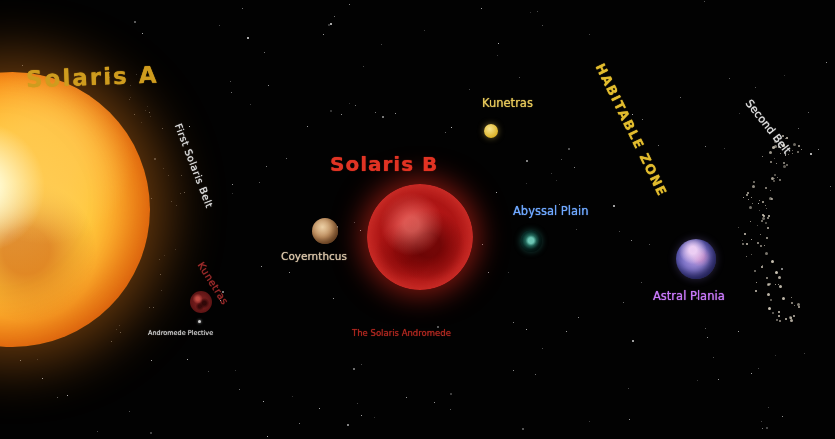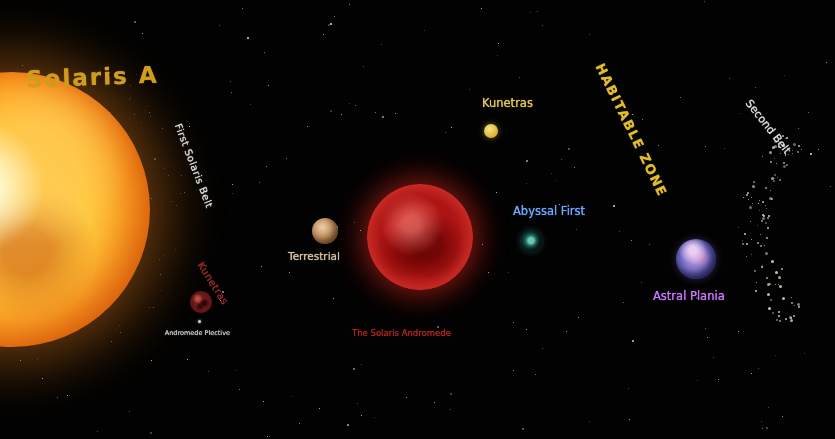--- a/index.html
+++ b/index.html
@@ -15,21 +15,21 @@
   .lbl{position:absolute;white-space:nowrap;text-shadow:0 0 1px currentColor;}
   .rot{transform-origin:0 0;}
 
   .title{
     left:0;right:0;top:15px;text-align:center;
     font-size:23px;color:#e03424;letter-spacing:2px;font-weight:bold;
   }
   .solaris-a-label{left:26px;top:64px;font-size:23px;color:#cf9c1e;letter-spacing:2px;font-weight:bold;transform:rotate(-2deg);}
   .first-belt-label{left:183px;top:122px;font-size:10px;color:#dddddd;transform:rotate(69deg);letter-spacing:.5px;}
   .kunetras-label{left:205px;top:260px;font-size:10px;color:#9c2b2b;transform:rotate(58deg);letter-spacing:.5px;}
-  .andromede-label{left:156px;top:329px;width:74px;text-align:right;font-size:6.5px;color:#cccccc;}
+  .andromede-label{left:148px;top:329px;width:74px;text-align:left;font-size:6.5px;color:#cccccc;}
   .solaris-b-group{left:330px;top:152px;display:flex;align-items:baseline;gap:2px;color:#e03424;}
   .solaris-b-name{font-size:20px;letter-spacing:1px;font-weight:bold;}
   .terrestrial-name{font-size:16px;letter-spacing:1px;font-weight:bold;}
   .coyernthcus-label{left:277px;top:250px;width:74px;text-align:center;font-size:10.5px;color:#d8c4a8;}
   .skyzone-label{left:482px;top:96px;font-size:11.5px;color:#e5c75a;}
   .abyssal-label{left:513px;top:204px;font-size:11.5px;color:#6fa8ff;}
   .habitable-label{left:606px;top:61px;font-size:13px;color:#e2bc2e;transform:rotate(64deg);letter-spacing:1.5px;font-weight:bold;}
   .astral-label{left:653px;top:289px;font-size:11.5px;color:#c878f8;}
   .second-belt-label{left:753px;top:97px;font-size:11px;color:#dddddd;transform:rotate(52deg);}
   .community-label{left:352px;top:328px;width:96px;text-align:center;font-size:8.5px;color:#b02820;}
@@ -426,30 +426,31 @@
 
   <div class="lbl solaris-a-label">Solaris A</div>
   <div class="lbl rot first-belt-label">First Solaris Belt</div>
 
   <div class="lbl rot kunetras-label">Kunetras</div>
   <div class="planet kunetras-planet"></div>
   <div class="andromede-dot" style="position:absolute;"></div>
   <div class="lbl andromede-label">Andromede Plective</div>
 
   <div class="lbl solaris-b-group">
+    <span class="solaris-b-name">Solaris B</span>
   </div>
   <div class="planet solaris-b-planet"></div>
 
   <div class="planet coyernthcus-planet"></div>
-  <div class="lbl coyernthcus-label">Terrestrial</div>
+  <div class="lbl coyernthcus-label">Coyernthcus</div>
 
   <div class="lbl skyzone-label">Kunetras</div>
   <div class="planet skyzone-moon"></div>
 
-  <div class="lbl abyssal-label">Abyssal First</div>
+  <div class="lbl abyssal-label">Abyssal Plain</div>
   <div class="planet abyssal-planet"></div>
 
   <div class="lbl rot habitable-label">HABITABLE ZONE</div>
 
   <div class="planet astral-planet"></div>
   <div class="lbl astral-label">Astral Plania</div>
 
   <div class="lbl rot second-belt-label">Second Belt</div>
 
   <div class="lbl community-label">The Solaris Andromede</div>

